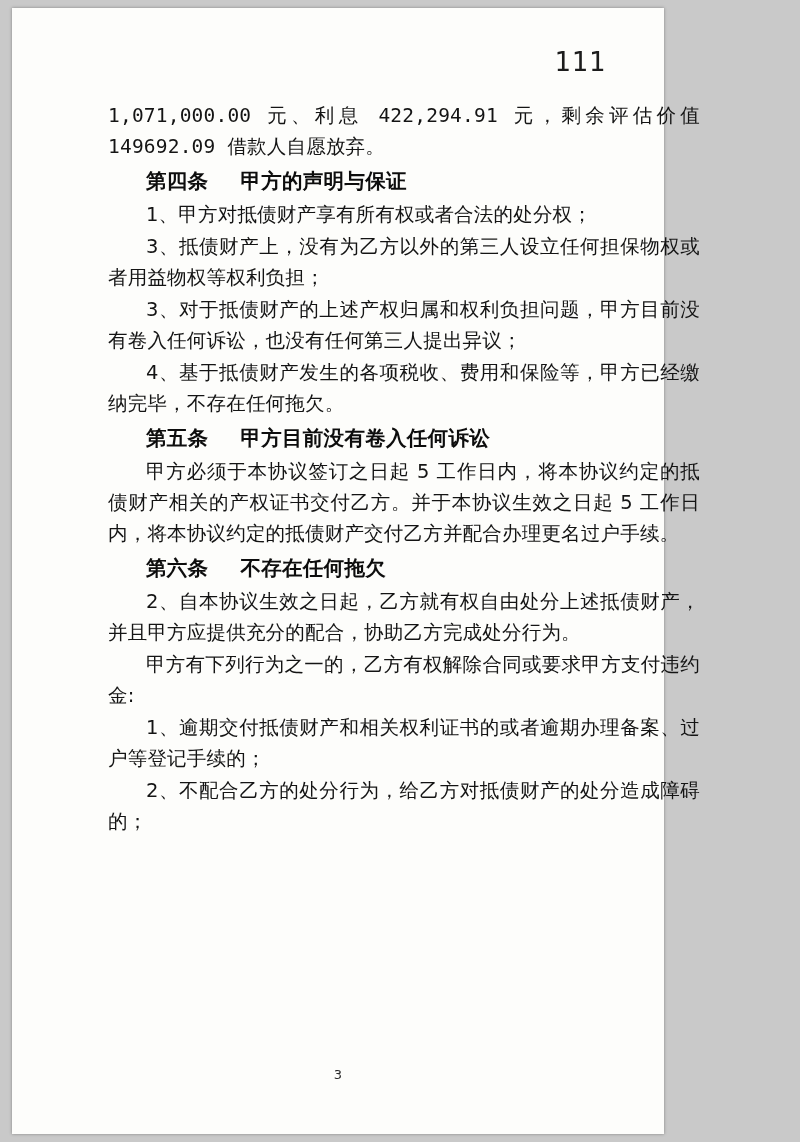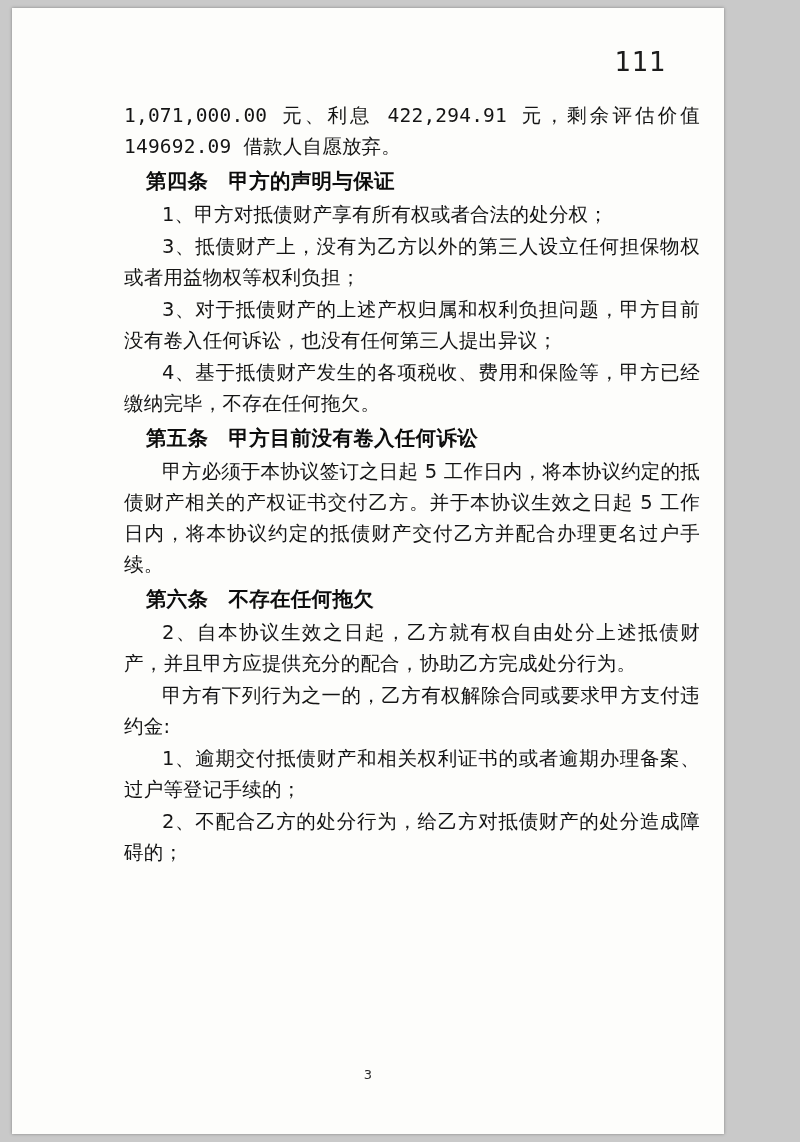--- a/index.html
+++ b/index.html
@@ -10,21 +10,21 @@
   body {
     width: 800px;
     height: 1142px;
     overflow: hidden;
     font-family: "Liberation Serif", serif;
   }
   .page {
     position: absolute;
     left: 12px;
     top: 8px;
-    width: 712px;
+    width: 652px;
     height: 1126px;
     background: #fdfdfb;
     box-shadow: 0 0 3px rgba(0,0,0,0.35);
     box-sizing: border-box;
   }
   .page-number-top {
     position: absolute;
     right: 58px;
     top: 38px;
     font-family: "DejaVu Sans Mono", monospace;
@@ -36,40 +36,40 @@
   .content {
     position: absolute;
     left: 96px;
     top: 92px;
     width: 592px;
   }
   .para {
     font-size: 19.5px;
     line-height: 31px;
     color: #141414;
-    margin: 0 0 1px 16px;
+    margin: 0 0 1px 0;
     text-align: justify;
     letter-spacing: 0.2px;
     font-family: "DejaVu Sans", "Liberation Sans", sans-serif;
   }
   .para.indent {
     text-indent: 38px;
   }
   .heading {
     font-size: 20.5px;
     line-height: 33px;
     color: #0d0d0d;
     font-weight: bold;
     margin: 3px 0 1px 0;
     text-indent: 38px;
     letter-spacing: 0.3px;
     font-family: "DejaVu Sans", "Liberation Sans", sans-serif;
   }
   .heading .htitle {
-    margin-left: 20px;
+    margin-left: 32px;
   }
   .mono-amounts {
     font-family: "DejaVu Sans Mono", monospace;
   }
   .footer-number {
     position: absolute;
     left: 0;
     right: 0;
     bottom: 52px;
     text-align: center;

